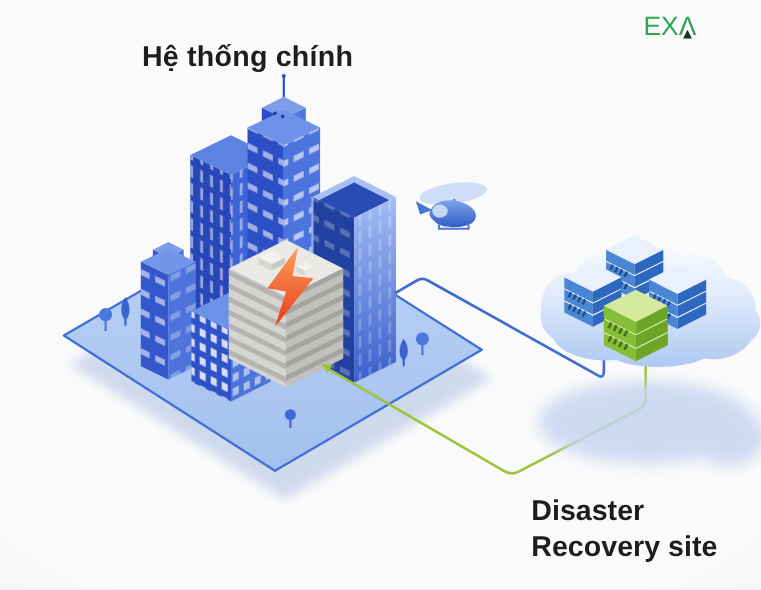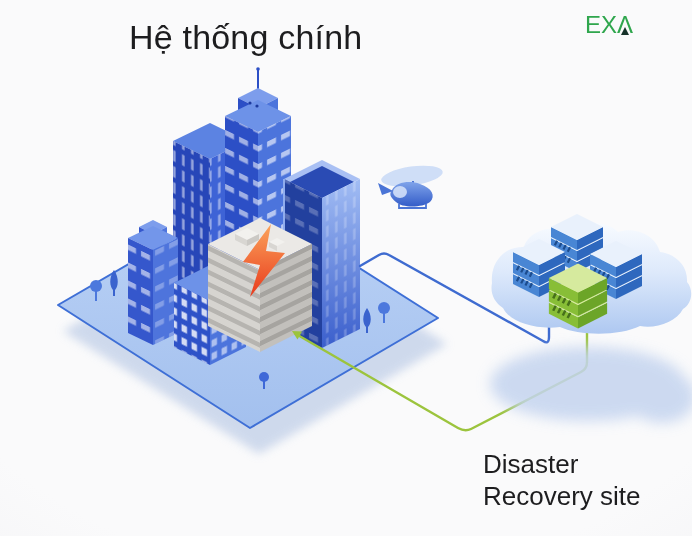--- a/index.html
+++ b/index.html
@@ -2,36 +2,36 @@
 <html><head>
 <meta charset="utf-8">
 <style>
   html,body{margin:0;padding:0;background:#e9e9ec;}
   .canvas{
     position:relative;width:692px;height:536px;overflow:hidden;
     background:radial-gradient(120% 120% at 50% 42%, #fafafb 55%, #ededf0 100%);
     font-family:"Liberation Sans", sans-serif;
   }
   .title{
-    position:absolute;left:129px;top:18px;
-    font-size:34px;font-weight:400;color:#1d1d1f;letter-spacing:.2px;white-space:nowrap;
+    position:absolute;left:129px;top:36px;
+    font-size:26px;font-weight:700;color:#1d1d1f;letter-spacing:.2px;white-space:nowrap;
   }
   .logo{
     position:absolute;left:585px;top:13px;
     font-size:24px;font-weight:400;color:#2FA64D;letter-spacing:0;line-height:1;
   }
   .logo .lam-wrap{position:relative;display:inline-block;}
   .logo .lam-tri{
     position:absolute;left:50%;bottom:2px;transform:translateX(-50%);
     width:0;height:0;border-left:4px solid transparent;border-right:4px solid transparent;
     border-bottom:8px solid #16322a;
   }
   .dr-label{
     position:absolute;left:483px;top:449px;width:204px;
-    font-size:26px;font-weight:400;color:#1d1d1f;line-height:1.22;
+    font-size:26px;font-weight:700;color:#1d1d1f;line-height:1.22;
   }
   svg{position:absolute;left:0;top:0;}
 </style>
 </head>
 <body>
 
 <div class="canvas">
 
   <svg width="692" height="536" viewBox="0 0 692 536">
     <defs>

